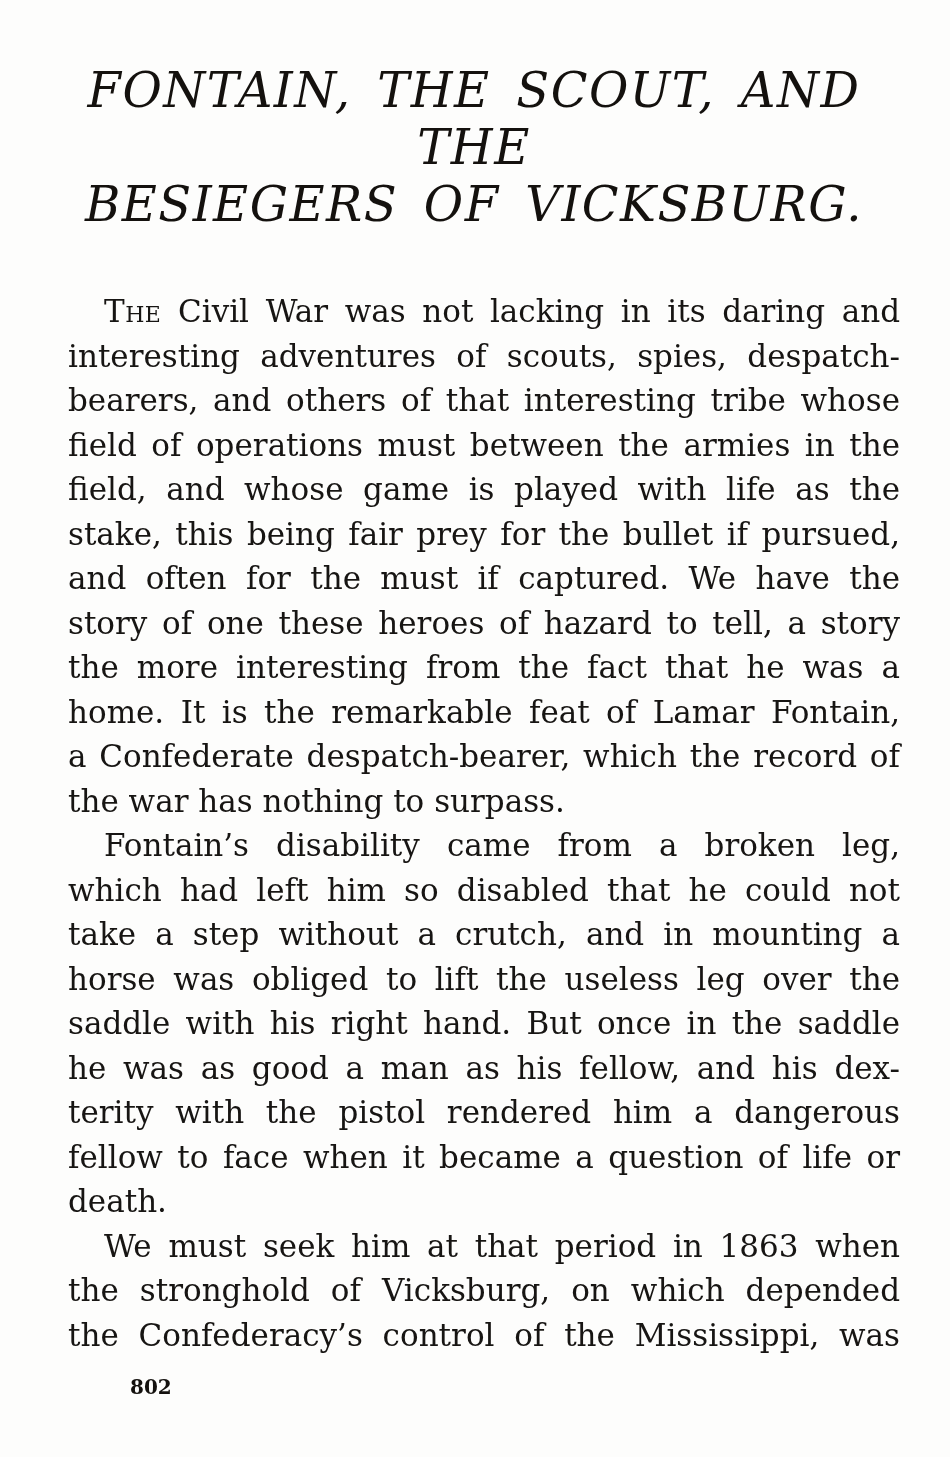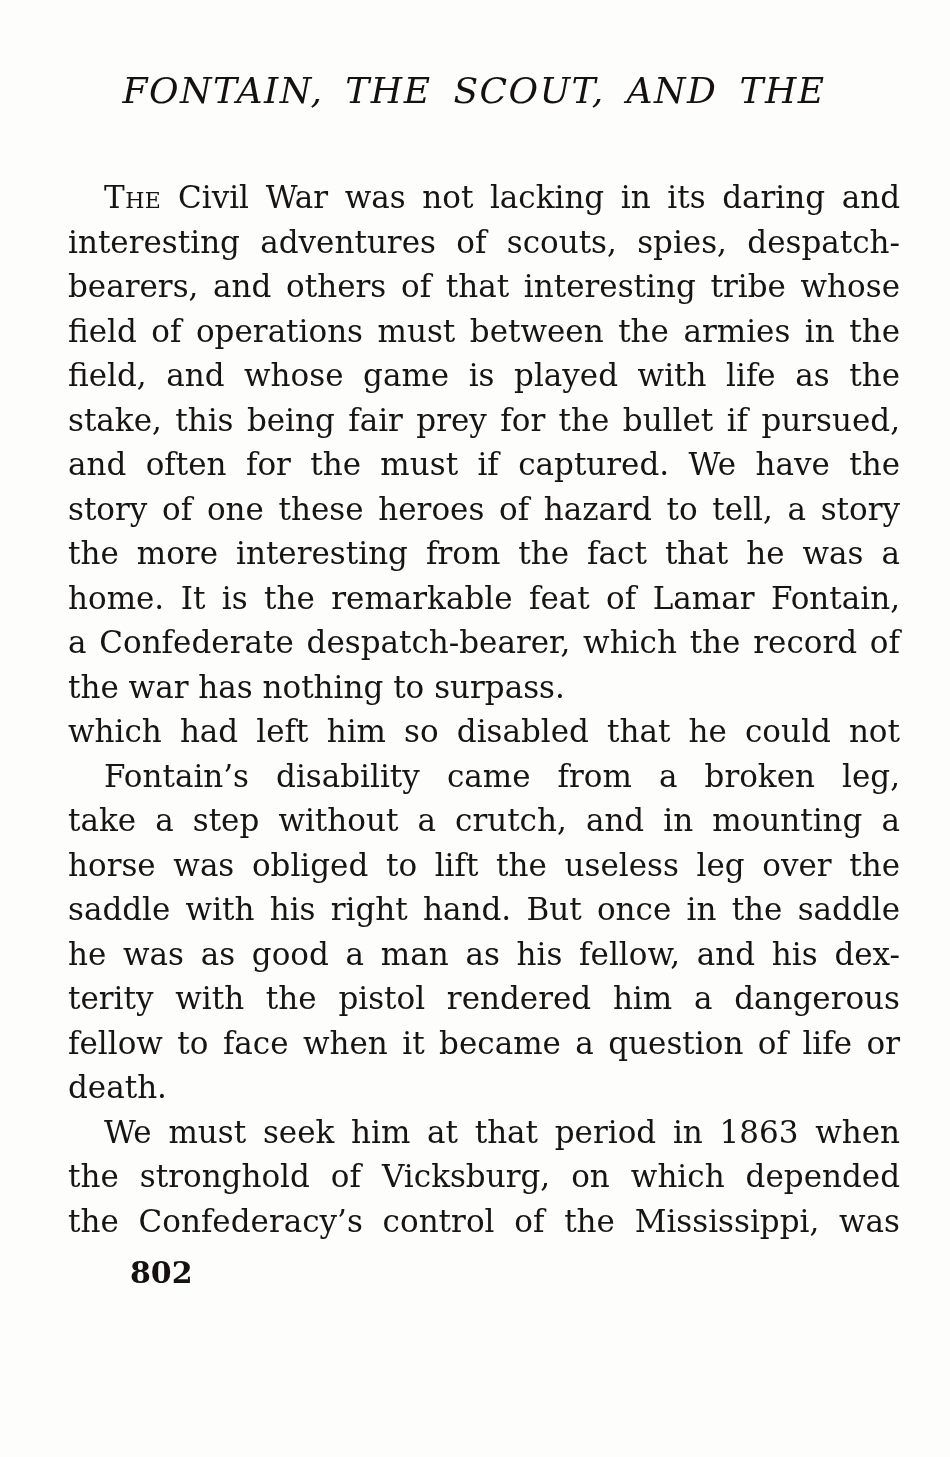--- a/index.html
+++ b/index.html
@@ -16,21 +16,21 @@
     color: #171513;
     font-family: "DejaVu Serif", serif;
     padding: 62px 50px 0 48px;
     overflow: hidden;
   }
   .title {
     margin: 0 0 56px 0;
     text-align: center;
     font-style: italic;
     font-weight: normal;
-    font-size: 36px;
+    font-size: 48px;
     line-height: 57px;
     letter-spacing: 1.5px;
     word-spacing: 9px;
     color: #14110e;
   }
   .page-body {
     font-size: 31px;
     line-height: 44.5px;
   }
   .paragraph {
@@ -48,54 +48,55 @@
   .line.indent {
     padding-left: 36px;
   }
   .lead-sc {
     font-variant: small-caps;
     letter-spacing: 0.5px;
   }
   .page-number {
     margin-top: 10px;
     padding-left: 82px;
-    font-size: 30px;
+    font-size: 20px;
     line-height: 40px;
     font-weight: bold;
     color: #14110e;
   }
 </style>
 </head>
 <body>
 
 <div class="page">
   <header>
     <h1 class="title">
       <div>FONTAIN, THE SCOUT, AND THE</div>
+      <div>BESIEGERS OF VICKSBURG.</div>
     </h1>
   </header>
 
   <main class="page-body">
       <div class="paragraph">
         <div class="line just indent"><span class="lead-sc">The</span> Civil War was not lacking in its daring and</div>
         <div class="line just">interesting adventures of scouts, spies, despatch-</div>
         <div class="line just">bearers, and others of that interesting tribe whose</div>
         <div class="line just">field of operations must between the armies in the</div>
         <div class="line just">field, and whose game is played with life as the</div>
         <div class="line just">stake, this being fair prey for the bullet if pursued,</div>
         <div class="line just">and often for the must if captured.  We have the</div>
         <div class="line just">story of one these heroes of hazard to tell, a story</div>
         <div class="line just">the more interesting from the fact that he was a</div>
         <div class="line just">home.  It is the remarkable feat of Lamar Fontain,</div>
         <div class="line just">a Confederate despatch-bearer, which the record of</div>
         <div class="line">the war has nothing to surpass.</div>
       </div>
       <div class="paragraph">
+        <div class="line just indent">Fontain’s disability came from a broken leg,</div>
         <div class="line just">which had left him so disabled that he could not</div>
-        <div class="line just indent">Fontain’s disability came from a broken leg,</div>
         <div class="line just">take a step without a crutch, and in mounting a</div>
         <div class="line just">horse was obliged to lift the useless leg over the</div>
         <div class="line just">saddle with his right hand.  But once in the saddle</div>
         <div class="line just">he was as good a man as his fellow, and his dex-</div>
         <div class="line just">terity with the pistol rendered him a dangerous</div>
         <div class="line just">fellow to face when it became a question of life or</div>
         <div class="line">death.</div>
       </div>
       <div class="paragraph">
         <div class="line just indent">We must seek him at that period in 1863 when</div>

